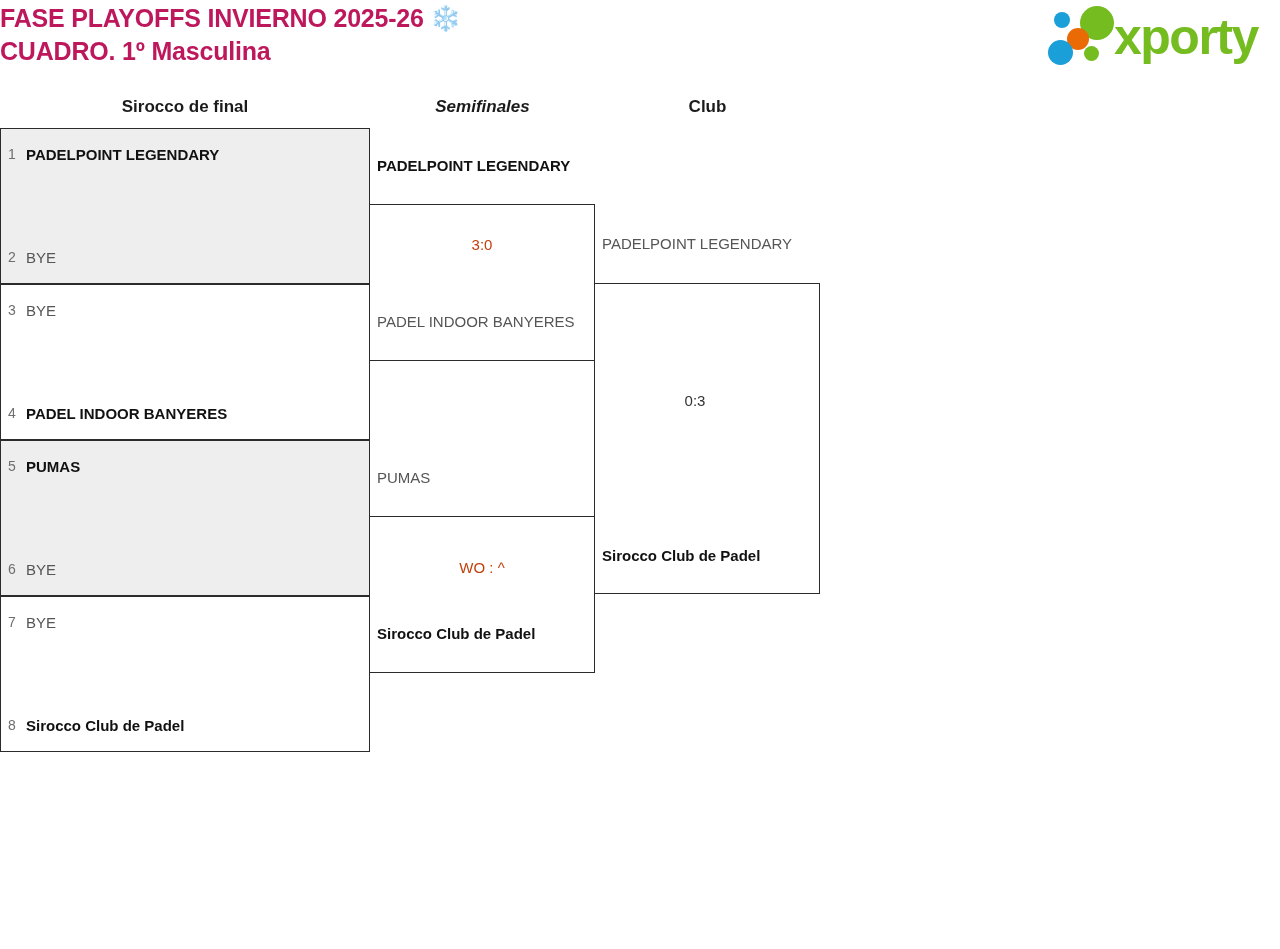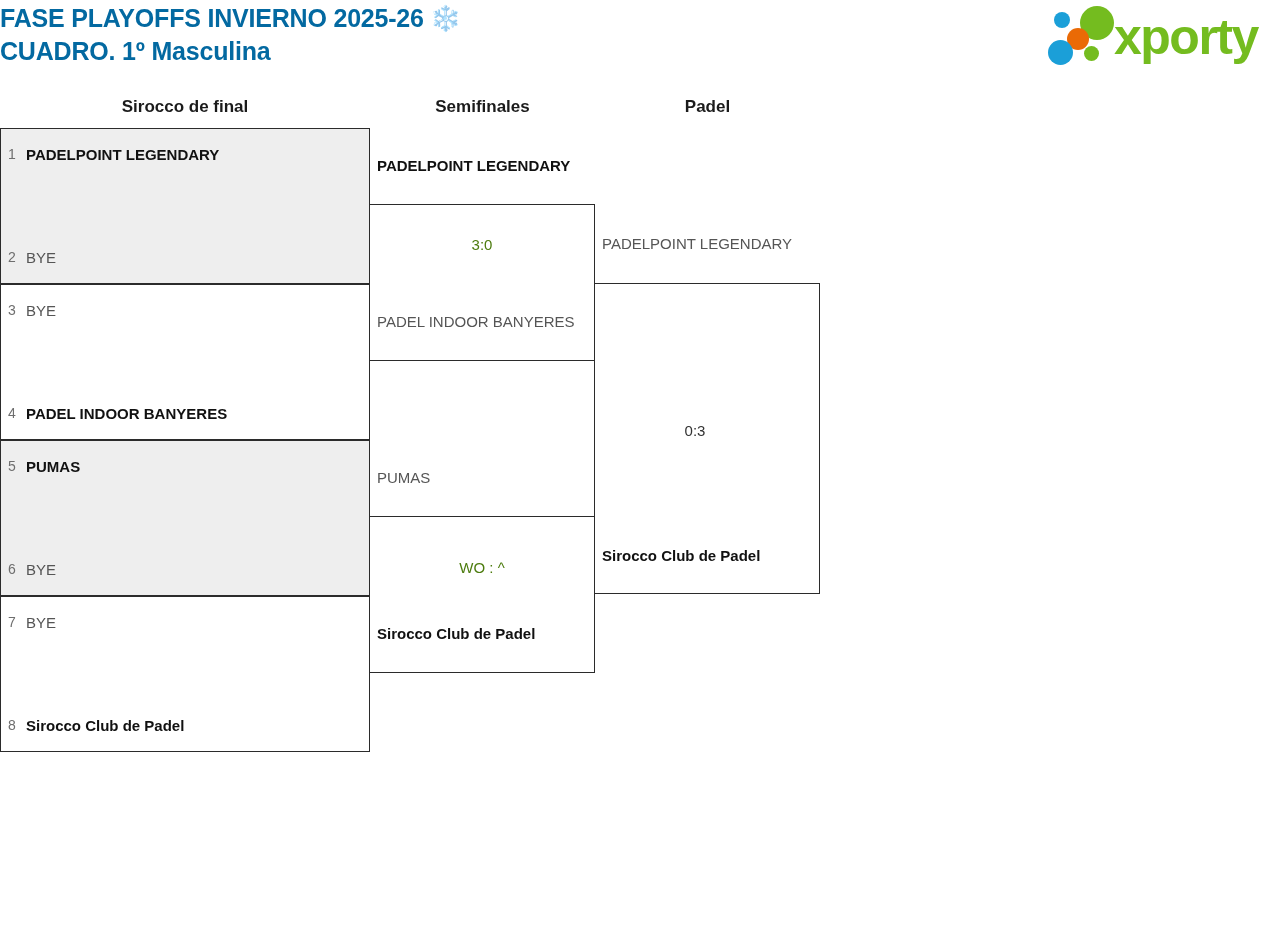--- a/index.html
+++ b/index.html
@@ -23,21 +23,21 @@
     width: 1280px; height: 72px;
   }
   #page-title {
     position: absolute;
     left: 0; top: 2px;
     width: 900px;
     font-size: 25px;
     font-weight: bold;
     line-height: 33px;
     letter-spacing: -0.2px;
-    color: #0369a1;
+    color: #be185d;
     white-space: pre-line;
   }
 
   
   #brand-logo {
     position: absolute;
     left: 1048px; top: 4px;
     width: 228px; height: 64px; text-align: right;
   }
   #logo-dots {
@@ -64,21 +64,21 @@
   
   .round-header {
     position: absolute;
     font-size: 17px;
     font-weight: bold;
     color: #1b1b1b;
     text-align: center;
     line-height: 22px;
   }
   #round-header-0 { left: 0px;   top: 96px; width: 370px; }
-  #round-header-1 { left: 370px; top: 96px; width: 225px; }
+  #round-header-1 { left: 370px; top: 96px; width: 225px; font-style: italic; }
   #round-header-2 { left: 595px; top: 96px; width: 225px; }
 
   
   #bracket { position: absolute; left: 0; top: 0; width: 1280px; height: 949px; }
 
   
   .qf-match {
     position: absolute;
     left: 0px;
     width: 370px;
@@ -145,21 +145,21 @@
   #sf-name-0-bottom { top: 312px; }
   #sf-name-1-top    { top: 468px; }
   #sf-name-1-bottom { top: 624px; }
 
   .sf-score {
     position: absolute;
     width: 226px;
     left: 369px;
     text-align: center;
     font-size: 15px;
-    color: #4d7c0f;
+    color: #c2410c;
     line-height: 20px;
   }
   #sf-score-0 { top: 235px; }
   #sf-score-1 { top: 558px; }
 
   
   #final-box {
     position: absolute;
     left: 594px; top: 283px;
     width: 226px; height: 311px;
@@ -178,21 +178,20 @@
   #final-name-top    { top: 234px; }
   #final-name-bottom { top: 546px; }
   #final-score {
     position: absolute;
     left: 594px; top: 391px;
     width: 202px;
     text-align: center;
     font-size: 15px;
     color: #333333;
     line-height: 20px;
-    margin-top: 30px;
   }
 </style>
 </head>
 <body>
 
 <div id="header">
   <div id="page-title">FASE PLAYOFFS INVIERNO 2025-26 ❄️
 CUADRO. 1º Masculina</div>
 
   <div id="brand-logo">
@@ -202,21 +201,21 @@
       <span class="dot dot-orange"></span>
       <span class="dot dot-blue-lg"></span>
       <span class="dot dot-green-sm"></span>
     </div>
     <div id="logo-wordmark">xporty</div>
   </div>
 </div>
 
 <div class="round-header" id="round-header-0">Sirocco de final</div>
 <div class="round-header" id="round-header-1">Semifinales</div>
-<div class="round-header" id="round-header-2">Padel</div>
+<div class="round-header" id="round-header-2">Club</div>
 
 <div id="bracket">
 
   <div class="qf-match shaded" id="qf-0">
     <div class="qf-slot top">
       <span class="seed">1</span>
       <span class="team winner">PADELPOINT LEGENDARY</span>
     </div>
     <div class="qf-slot bottom">
       <span class="seed">2</span>

